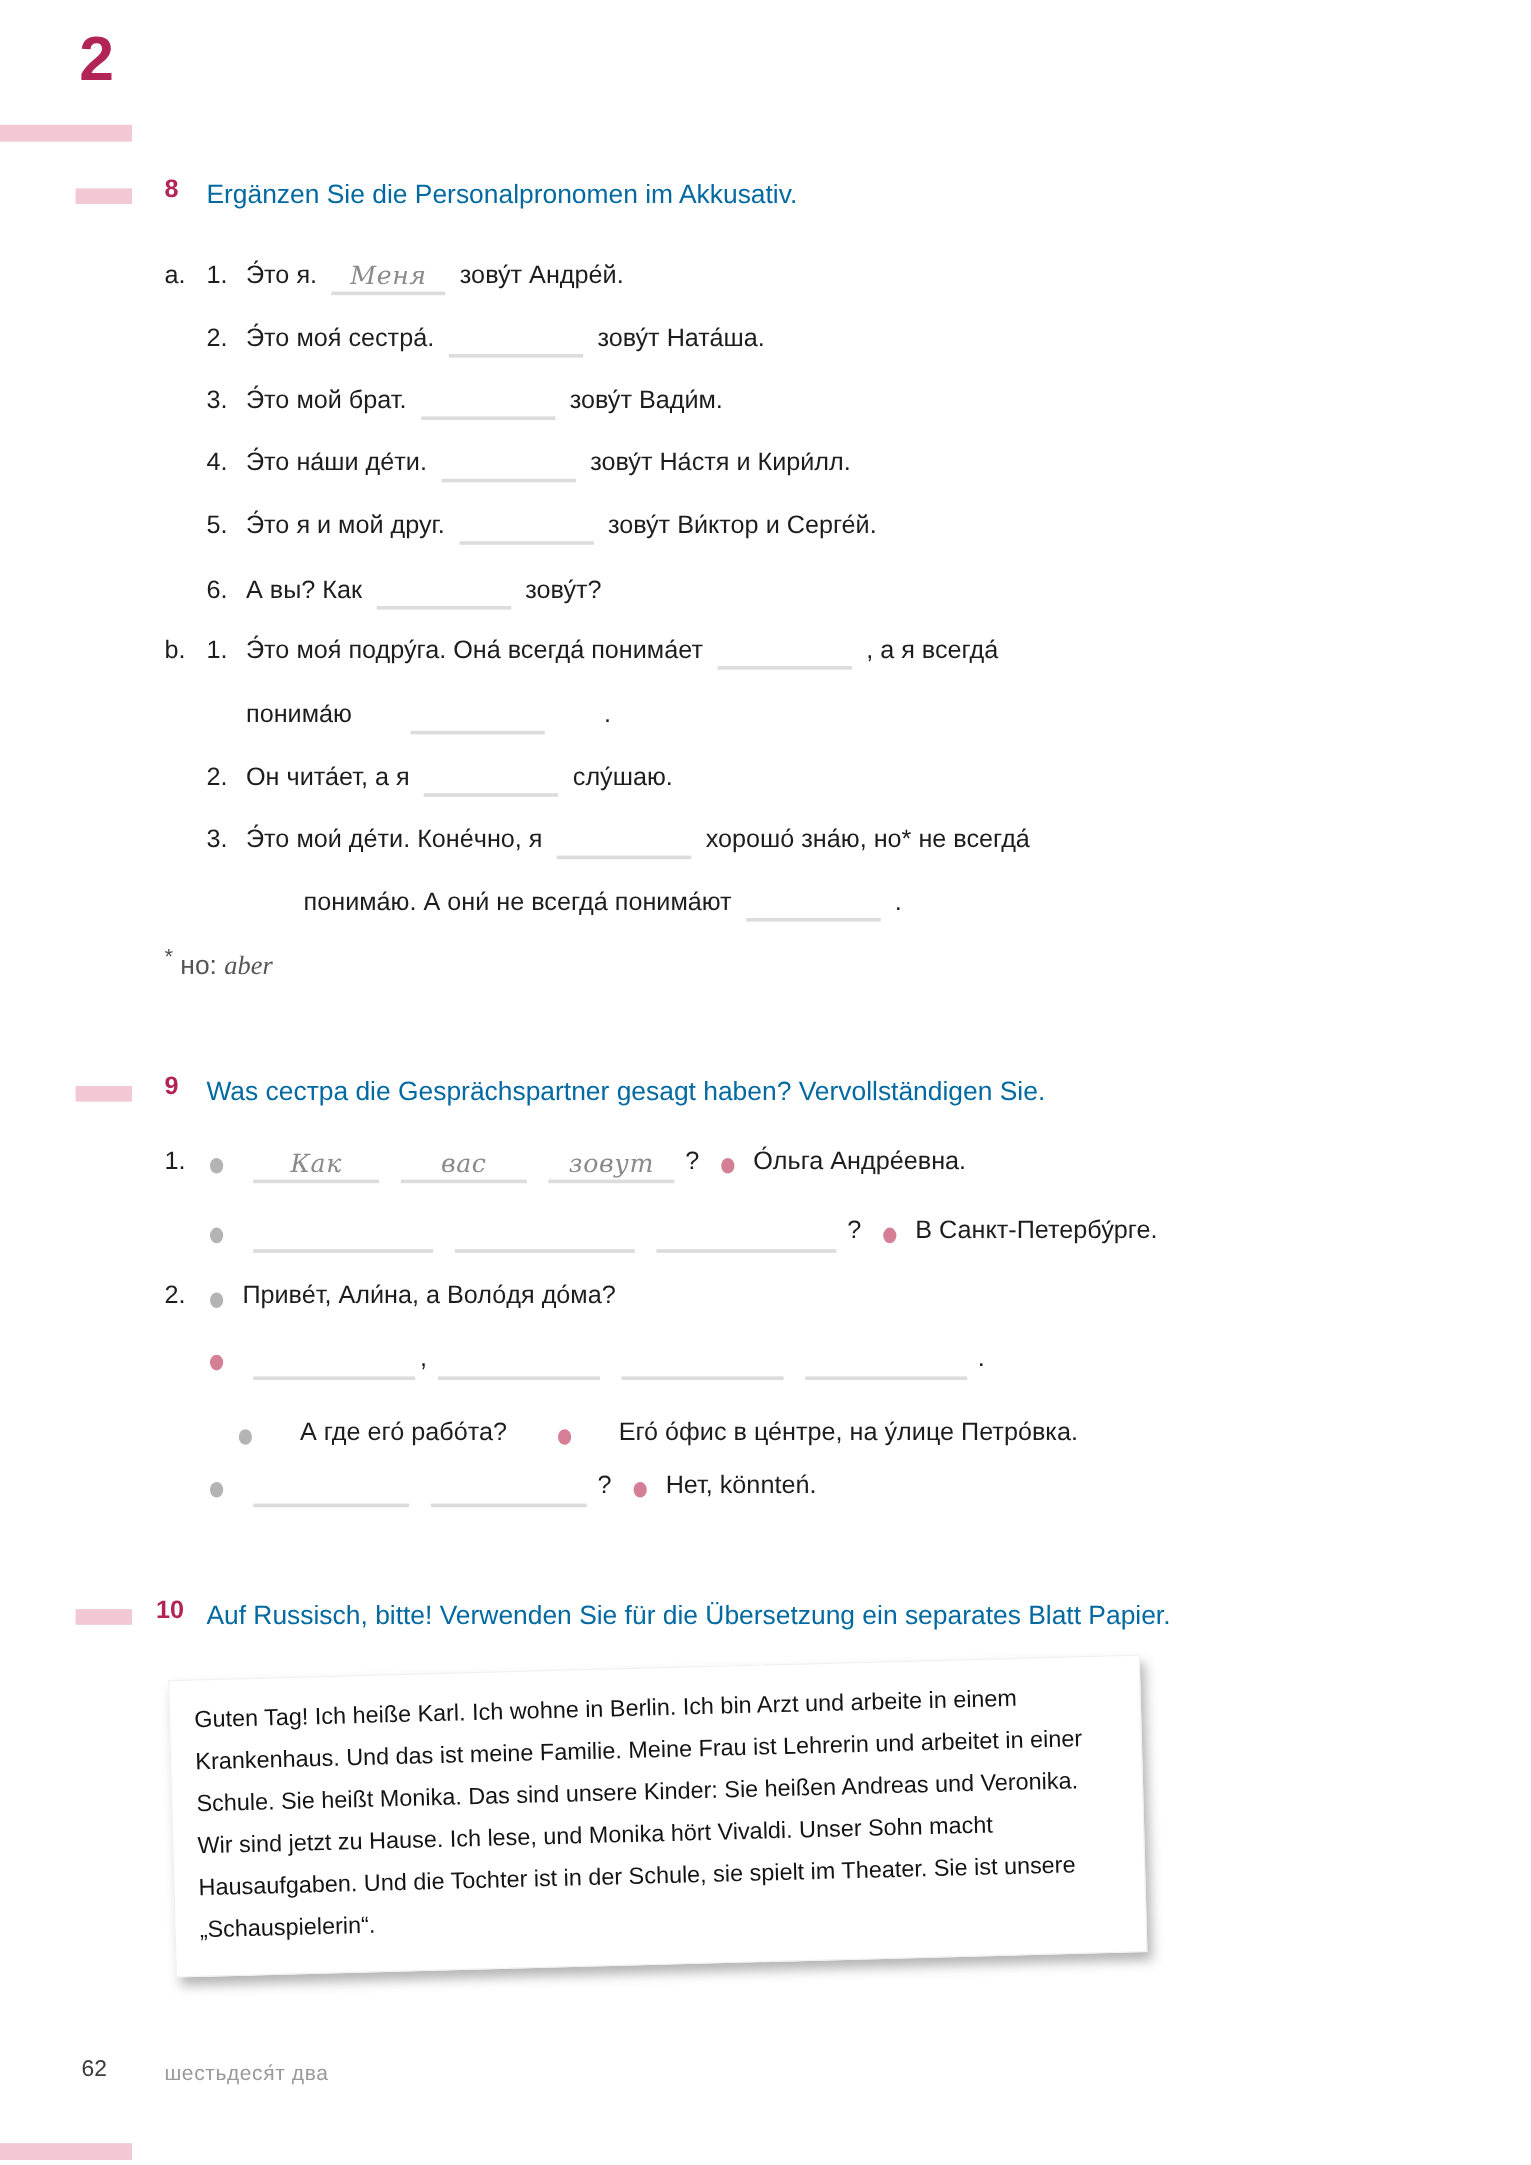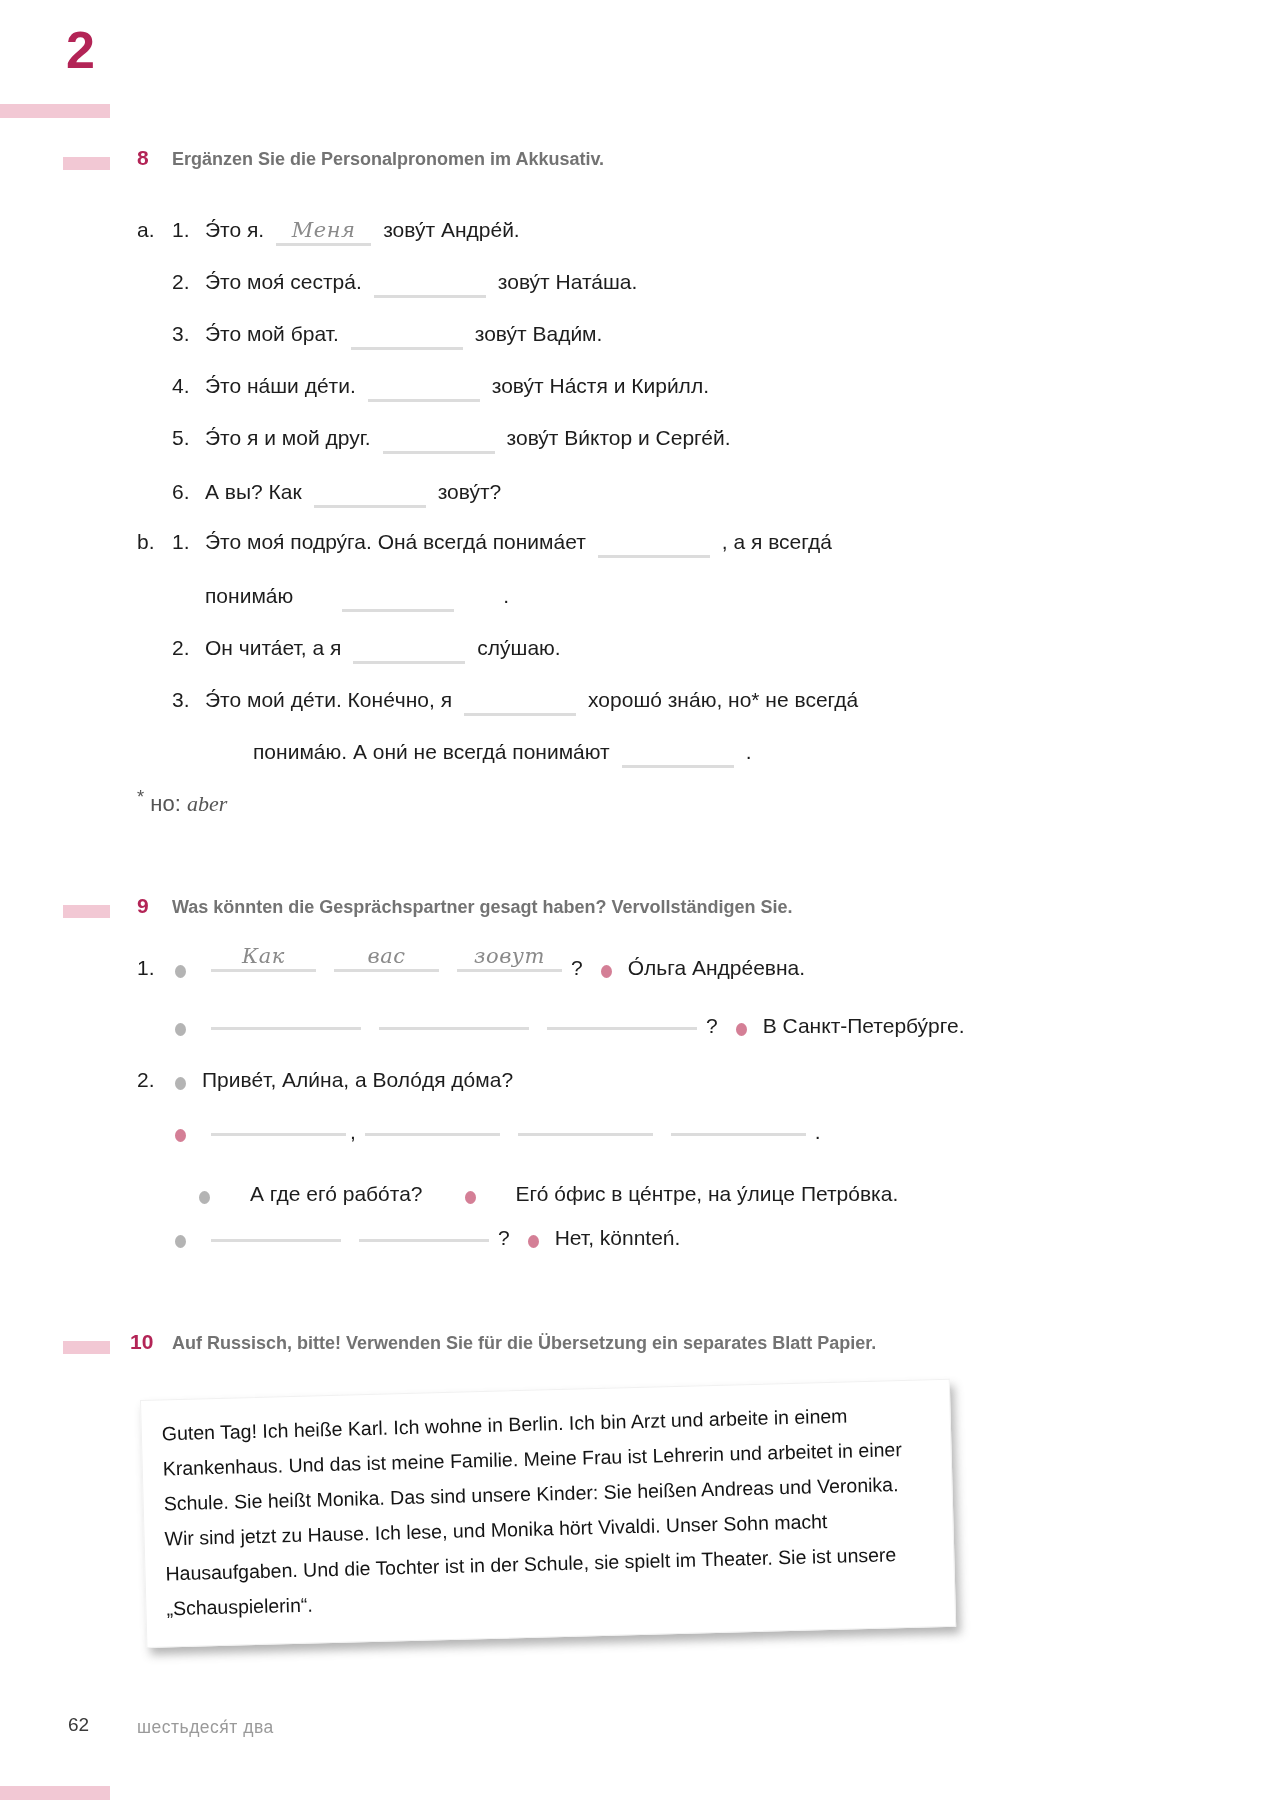--- a/index.html
+++ b/index.html
@@ -7,39 +7,39 @@
     width:1276px;height:1804px;position:relative;background:#ffffff;
     font-family:"Liberation Sans", sans-serif;color:#1d1d1d;overflow:hidden;
   }
   
   .bleed-bar{position:absolute;left:0;width:110px;height:14px;background:#f2c8d4;}
   .side-bar{position:absolute;left:63px;width:47px;height:13px;background:#f2c8d4;}
   
   .chapter{position:absolute;left:66px;top:20px;font-size:52px;font-weight:700;color:#b32456;}
   
   .ex-num{position:absolute;font-size:21px;font-weight:700;color:#b32456;}
-  .ex-title{position:absolute;left:172px;font-size:18px;font-weight:700;color:#737373;line-height:1.45;}
+  .ex-title{position:absolute;left:172px;font-size:22px;font-weight:400;color:#0369a1;line-height:1.45;}
   
   .row{position:absolute;display:flex;align-items:baseline;font-size:21px;white-space:nowrap;height:30px;}
   .sec{width:35px;flex:none;}
   .n{width:33px;flex:none;}
   .n9{width:38px;flex:none;}
   .sp9{width:38px;flex:none;}
   .t{flex:none;}
   .bl{
     flex:none;align-self:flex-end;position:relative;
     height:0;border-bottom:3px solid #dcdcdc;width:112px;margin:0 12px 2px 12px;
   }
   .bl .hand{
     position:absolute;left:0;right:0;bottom:0;text-align:center;
     font-family:"DejaVu Serif", serif;font-style:italic;
     color:#8a8a8a;font-size:21px;letter-spacing:0.5px;line-height:26px;
   }
   .w95{width:95px;} .w105{width:105px;} .w130{width:130px;} .w135{width:135px;} .w150{width:150px;}
-  .g9{margin:0 9px 14px 9px;text-decoration:underline;}
+  .g9{margin:0 9px 0 9px;text-decoration:underline;}
   .mr4{margin-right:4px;}
   
   .bt{flex:none;width:11px;height:13px;border-radius:50%;align-self:center;margin-right:16px;}
   .bt.g{background:#b4b4b4;}
   .bt.p{background:#d47f96;}
   .bt.second{margin-left:18px;}
   
   .footnote{position:absolute;left:137px;top:786px;font-size:22px;color:#555;}
   .footnote i{font-family:"Liberation Serif", serif;}
   
@@ -143,21 +143,21 @@
 </div>
 
 <div class="footnote">
   <sup>*</sup>
   <span>но:</span>
   <i>aber</i>
 </div>
 
 <div class="side-bar" style="top:905px;"></div>
 <div class="ex-num" style="left:137px;top:894px;">9</div>
-<div class="ex-title" style="top:894px;">Was könnten die Gesprächspartner gesagt haben? Vervollständigen Sie.</div>
+<div class="ex-title" style="top:894px;">Was сестра die Gesprächspartner gesagt haben? Vervollständigen Sie.</div>
 
 <div class="row" style="left:137px;top:956px;">
   <span class="n9">1.</span>
   <span class="bt g"></span>
   <span class="bl w105 g9">
       <span class="hand">Как</span>
     </span>
   <span class="bl w105 g9">
       <span class="hand">вас</span>
     </span>

